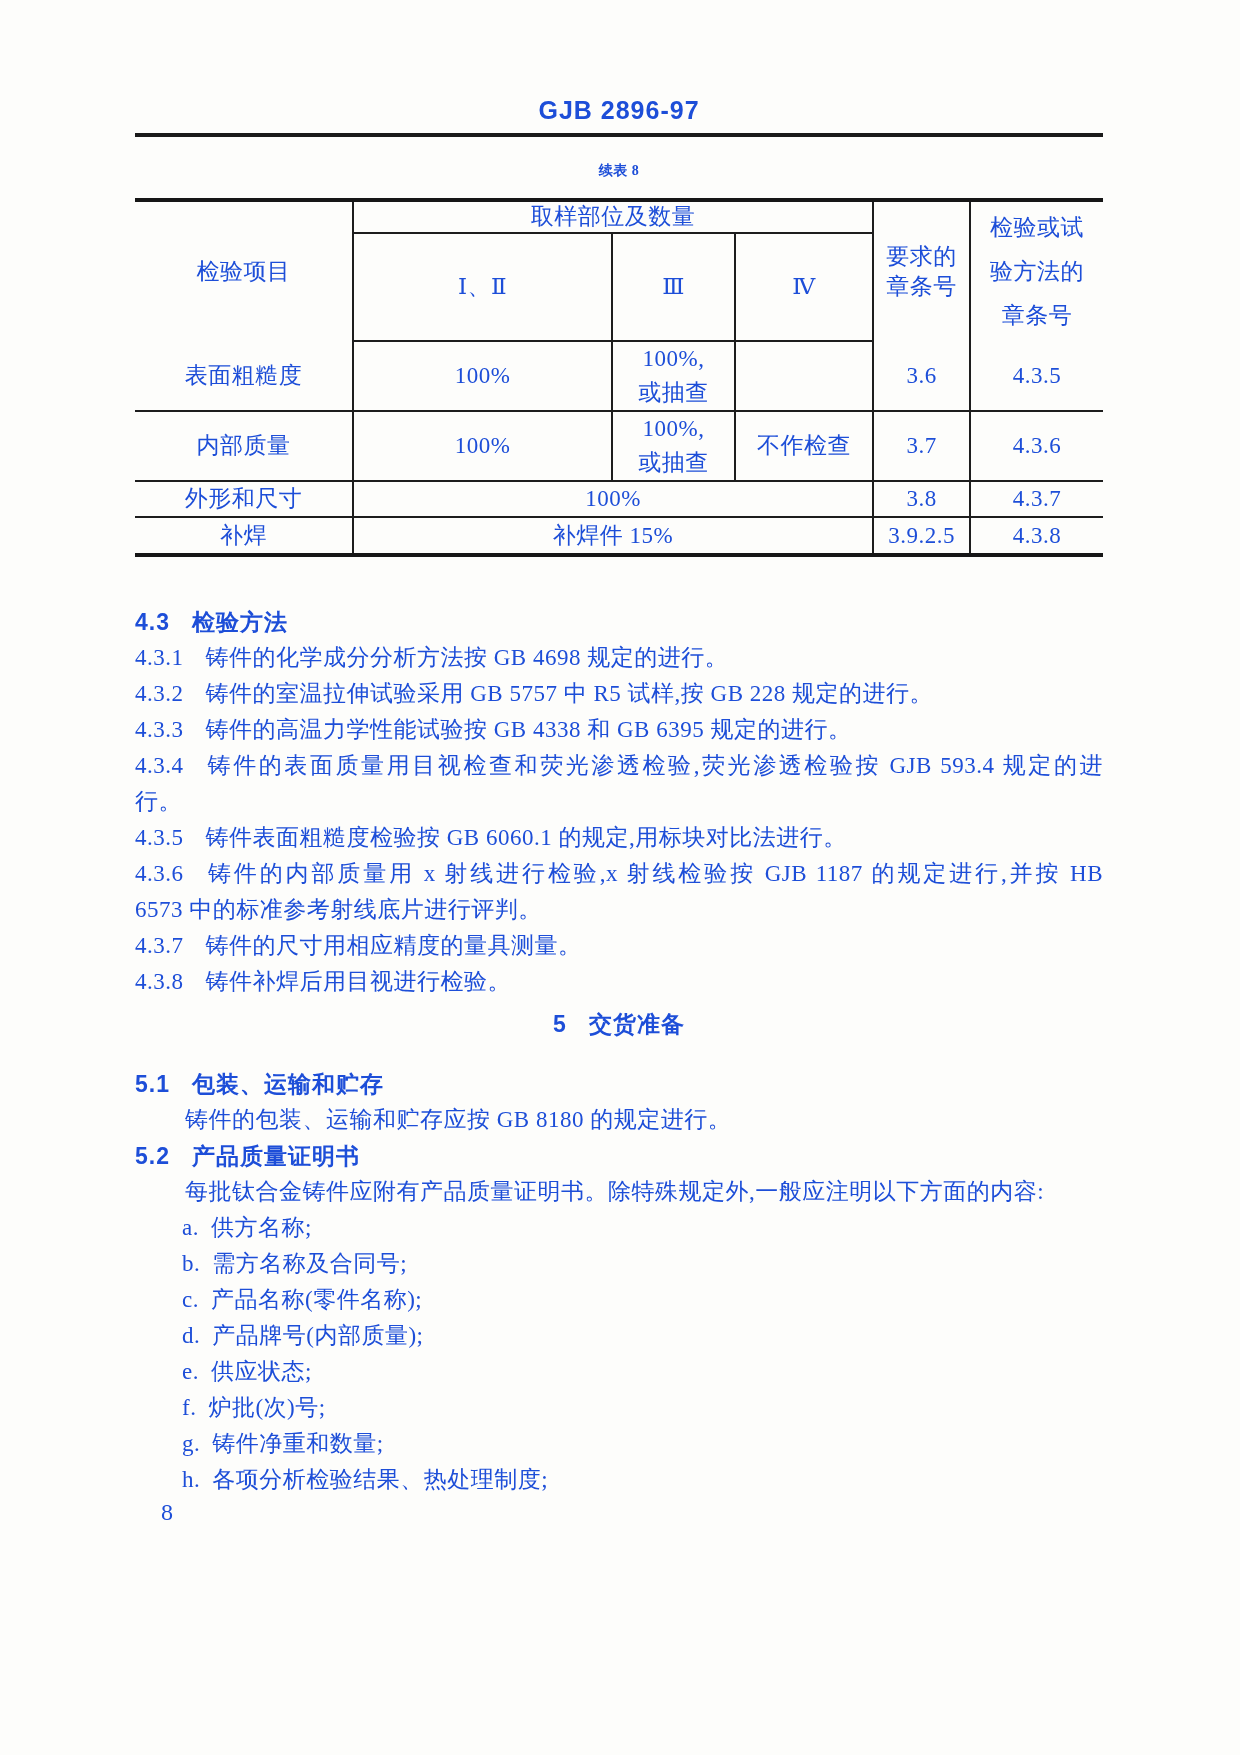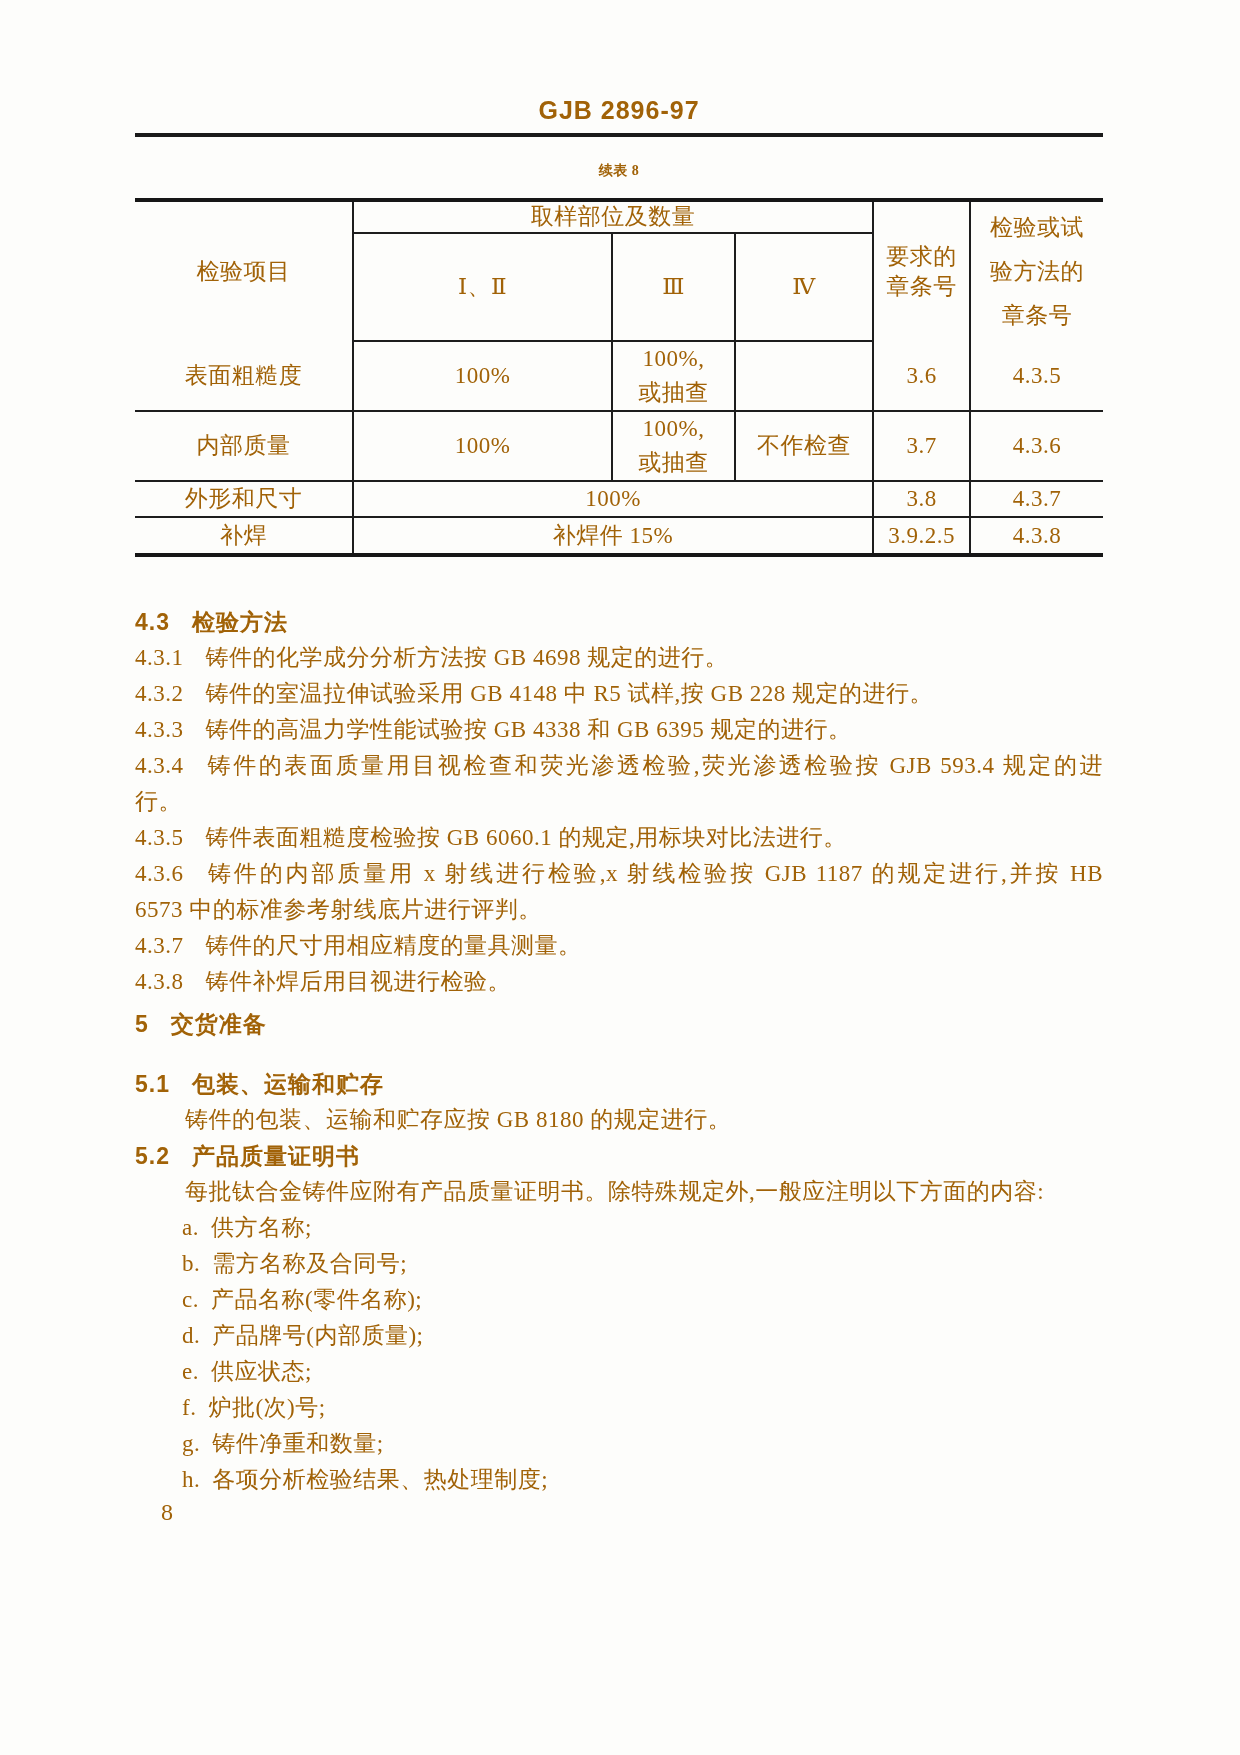--- a/index.html
+++ b/index.html
@@ -1,20 +1,20 @@
 <!DOCTYPE html>
 <html><head>
 <meta charset="utf-8">
 <style>
   html,body { margin:0; padding:0; background:#ffffff; }
   .page {
     position:relative;
     width:1240px; height:1755px;
     background:#fdfdfb;
-    color:#a16207;
+    color:#1d4ed8;
     font-family:"Liberation Serif","DejaVu Serif",serif;
     font-size:23px;
     letter-spacing:0.5px;
     overflow:hidden;
   }
   
   .doc-title {
     position:absolute; top:96px; left:135px; width:968px;
     text-align:center;
     font-family:"Liberation Sans","DejaVu Sans",sans-serif;
@@ -54,21 +54,21 @@
   .fj { white-space:normal; text-align:justify; text-align-last:justify; }
   .hd {
     font-family:"Liberation Sans","DejaVu Sans",sans-serif;
     font-weight:700; letter-spacing:1px;
   }
   .num { display:inline-block; margin-right:22px; }
   .hd .num { }
   .mk { display:inline-block; margin-right:12px; }
   .indent1 { padding-left:50px; }
   .list-item { padding-left:47px; }
-  #h5  { margin-top:6px;  }
+  #h5  { margin-top:6px;text-align:center;  }
   #h51 { margin-top:24px; }
   .page-number {
     position:absolute; top:1494px; left:161px;
     font-size:24px; line-height:36px;
   }
 </style>
 </head>
 <body>
 
 <div class="page">
@@ -133,21 +133,21 @@
       </tr>
     </tbody>
   </table>
 
   <div class="body-text">
 
     <div class="line hd"><span class="num">4.3</span><span>检验方法</span></div>
 
     <div class="line"><span class="num">4.3.1</span><span>铸件的化学成分分析方法按 GB 4698 规定的进行。</span></div>
 
-    <div class="line"><span class="num">4.3.2</span><span>铸件的室温拉伸试验采用 GB 4148 中 R5 试样,按 GB 228 规定的进行。</span></div>
+    <div class="line"><span class="num">4.3.2</span><span>铸件的室温拉伸试验采用 GB 5757 中 R5 试样,按 GB 228 规定的进行。</span></div>
 
     <div class="line"><span class="num">4.3.3</span><span>铸件的高温力学性能试验按 GB 4338 和 GB 6395 规定的进行。</span></div>
 
     <div class="line fj"><span class="num">4.3.4</span><span>铸件的表面质量用目视检查和荧光渗透检验,荧光渗透检验按 GJB 593.4 规定的进</span></div>
     <div class="line"><span>行。</span></div>
 
     <div class="line"><span class="num">4.3.5</span><span>铸件表面粗糙度检验按 GB 6060.1 的规定,用标块对比法进行。</span></div>
 
     <div class="line fj"><span class="num">4.3.6</span><span>铸件的内部质量用 x 射线进行检验,x 射线检验按 GJB 1187 的规定进行,并按 HB</span></div>
     <div class="line"><span>6573 中的标准参考射线底片进行评判。</span></div>

